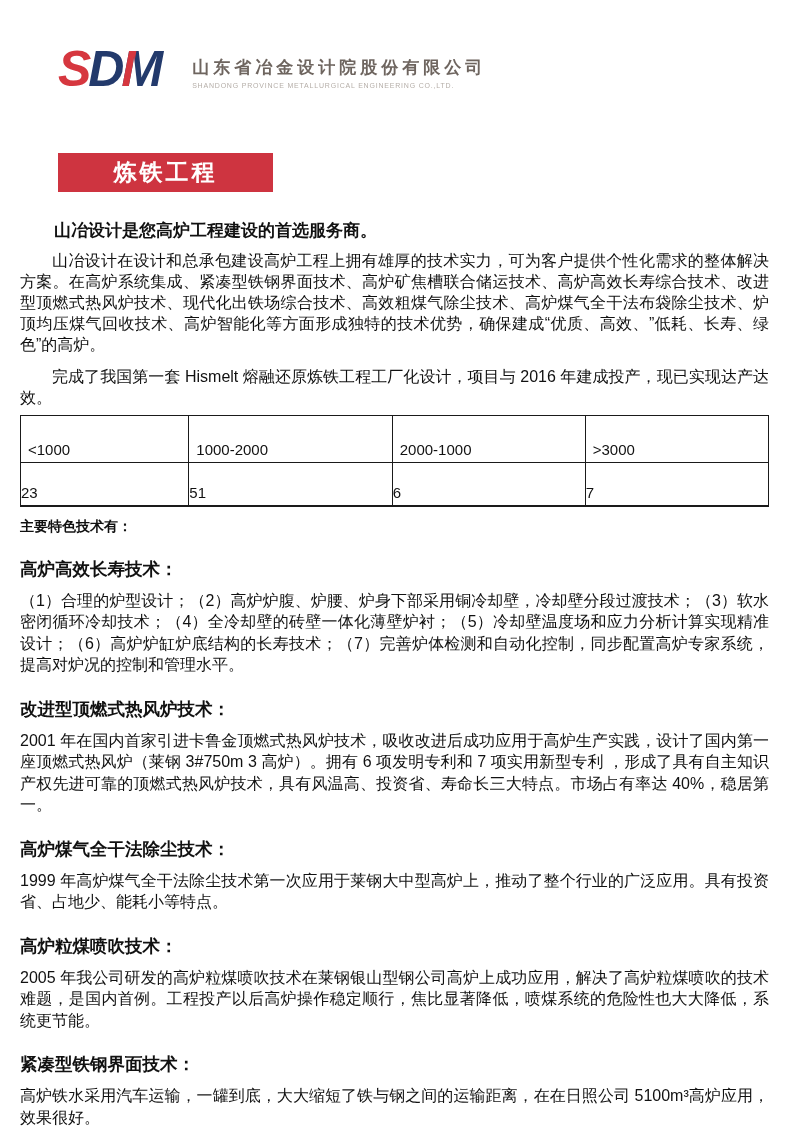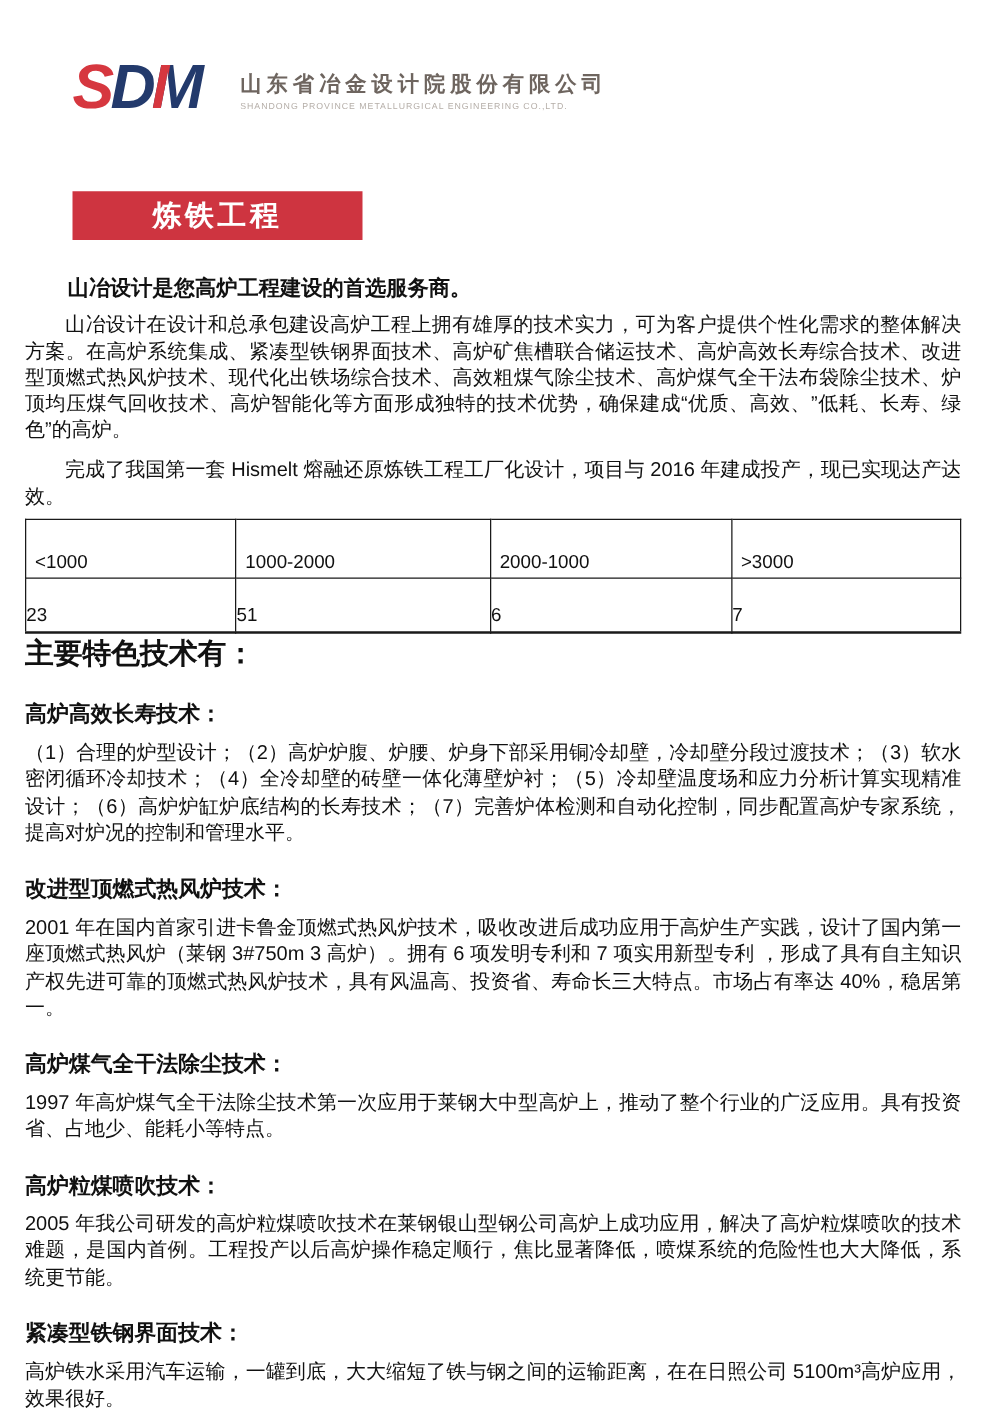--- a/index.html
+++ b/index.html
@@ -50,21 +50,21 @@
     color: #b5aea8;
     margin-top: 3px;
     white-space: nowrap;
   }
 
   
   .banner {
     position: absolute;
     top: 153px;
     left: 58px;
-    width: 232px;
+    width: 215px;
     height: 39px;
     background: #ce3440;
     color: #ffffff;
     display: flex;
     align-items: center;
     justify-content: center;
     font-size: 23px;
     font-weight: bold;
     letter-spacing: 3px;
   }
@@ -103,22 +103,22 @@
     font-size: 15px;
     vertical-align: bottom;
   }
   table.furnace { border: 1px solid #1a1a1a; border-bottom: 2px solid #1a1a1a; }
   table.furnace tr.hdr td { height: 47px; padding: 0 0 4px 7px; text-align: left; }
   table.furnace tr.val td { height: 43px; padding: 0 0 4px 0; text-align: left; }
   .col1 { width: 22.5%; } .col2 { width: 27.2%; } .col3 { width: 25.8%; } .col4 { width: 24.5%; }
 
   
   .features-title {
-    margin-top: 0;
-    font-size: 23px;
+    margin-top: 11px;
+    font-size: 14px;
     font-weight: bold;
   }
   .sec-heading {
     margin-top: 21px;
     font-size: 17.5px;
     font-weight: bold;
   }
   .sec-body {
     margin-top: 9px;
     font-size: 16px;
@@ -173,21 +173,21 @@
 
   <div class="features-title">主要特色技术有：</div>
 
   <div class="sec-heading">高炉高效长寿技术：</div>
   <p class="sec-body">（1）合理的炉型设计；（2）高炉炉腹、炉腰、炉身下部采用铜冷却壁，冷却壁分段过渡技术；（3）软水密闭循环冷却技术；（4）全冷却壁的砖壁一体化薄壁炉衬；（5）冷却壁温度场和应力分析计算实现精准设计；（6）高炉炉缸炉底结构的长寿技术；（7）完善炉体检测和自动化控制，同步配置高炉专家系统，提高对炉况的控制和管理水平。</p>
 
   <div class="sec-heading">改进型顶燃式热风炉技术：</div>
   <p class="sec-body">2001 年在国内首家引进卡鲁金顶燃式热风炉技术，吸收改进后成功应用于高炉生产实践，设计了国内第一座顶燃式热风炉（莱钢 3#750m 3 高炉）。拥有 6 项发明专利和 7 项实用新型专利 ，形成了具有自主知识产权先进可靠的顶燃式热风炉技术，具有风温高、投资省、寿命长三大特点。市场占有率达 40%，稳居第一。</p>
 
   <div class="sec-heading">高炉煤气全干法除尘技术：</div>
-  <p class="sec-body">1997 年高炉煤气全干法除尘技术第一次应用于莱钢大中型高炉上，推动了整个行业的广泛应用。具有投资省、占地少、能耗小等特点。</p>
+  <p class="sec-body">1999 年高炉煤气全干法除尘技术第一次应用于莱钢大中型高炉上，推动了整个行业的广泛应用。具有投资省、占地少、能耗小等特点。</p>
 
   <div class="sec-heading">高炉粒煤喷吹技术：</div>
   <p class="sec-body">2005 年我公司研发的高炉粒煤喷吹技术在莱钢银山型钢公司高炉上成功应用，解决了高炉粒煤喷吹的技术难题，是国内首例。工程投产以后高炉操作稳定顺行，焦比显著降低，喷煤系统的危险性也大大降低，系统更节能。</p>
 
   <div class="sec-heading">紧凑型铁钢界面技术：</div>
   <p class="sec-body">高炉铁水采用汽车运输，一罐到底，大大缩短了铁与钢之间的运输距离，在在日照公司 5100m³高炉应用，效果很好。</p>
 
 </div>
 
 </body></html>

